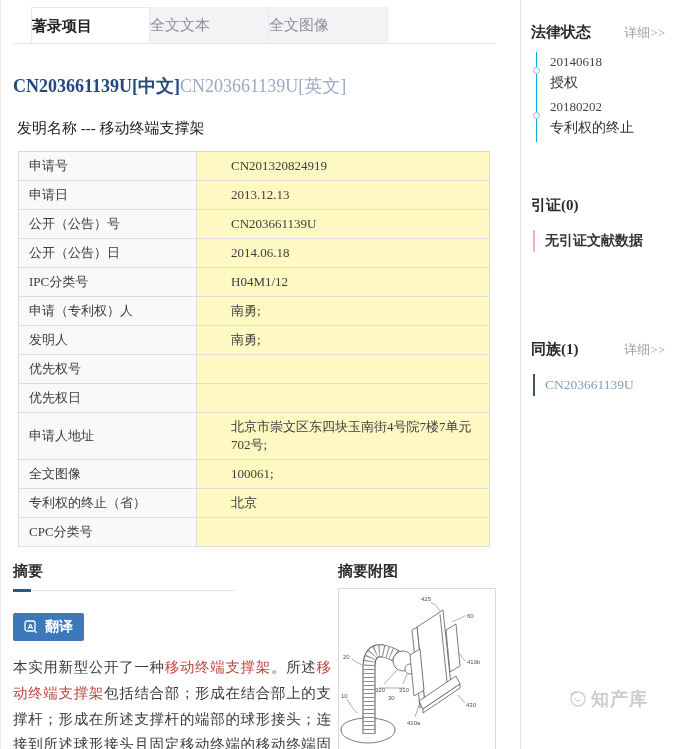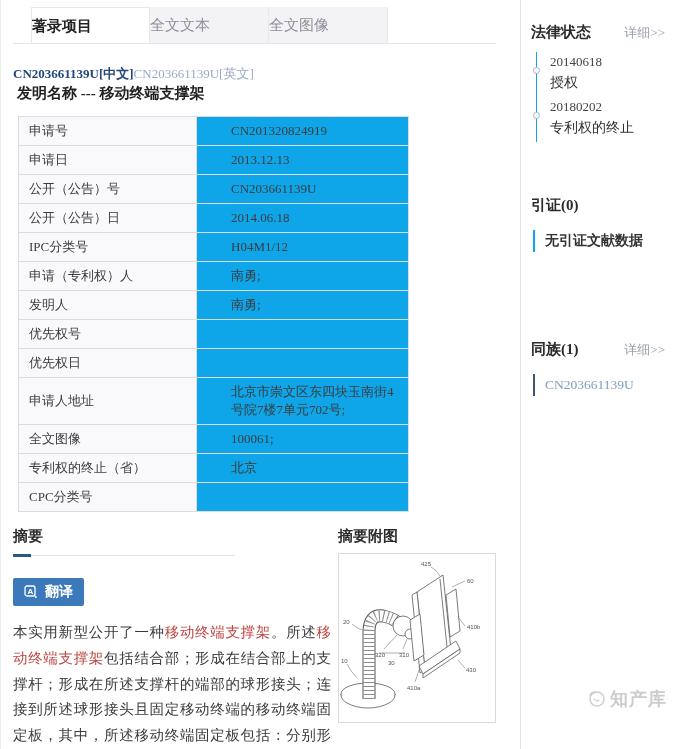--- a/index.html
+++ b/index.html
@@ -19,30 +19,30 @@
     width: 119px; height: 36px; line-height: 36px; text-align: left;
     font-size: 15px; color: #8e8e9a; background: #f3f3f6;
     border-right: 1px solid #e7e7ec; cursor: pointer;
   }
   .tab.active {
     background: #fff; color: #222; font-weight: bold;
     border: 1px solid #e7e7ec; border-bottom: 1px solid #fff;
     margin-bottom: -1px;
   }
 
-  .doc-links { margin-top: 21px; font-size: 13px; }
+  .doc-links { margin-top: 30px; font-size: 18px; }
   .doc-link-zh { color: #24477c; font-weight: bold; text-decoration: none; cursor: pointer; }
   .doc-link-en { color: #9aa9c6; text-decoration: none; cursor: pointer; }
 
-  .invention-title { margin-top: 1px; font-size: 15px; font-weight: bold; color: #222; padding-left: 4px; }
-
-  table.fields { border-collapse: collapse; width: 391px; margin: 13px 0 0 5px; font-size: 13px; }
+  .invention-title { margin-top: 21px; font-size: 15px; font-weight: normal; color: #222; padding-left: 4px; }
+
+  table.fields { border-collapse: collapse; width: 472px; margin: 13px 0 0 5px; font-size: 13px; }
   table.fields td { border: 1px solid #dcdce0; padding: 5px 10px; height: 27px; color: #3c3c3c; }
   table.fields td.lbl { width: 178px; background: #f9f9fb; }
-  table.fields td.val { background: #0ea5e9; padding-left: 34px; }
+  table.fields td.val { background: #fef9c3; padding-left: 34px; }
 
   .bottom-row { display: flex; margin-top: 15px; }
   .abstract-col { flex: 0 0 318px; }
   .figure-col { flex: 1; padding-left: 7px; }
 
   .sec-heading { font-size: 15px; font-weight: bold; color: #2b2b2b; }
   .rule { position: relative; height: 1px; background: #dfe5ea; width: 222px; margin-top: 9px; }
   .rule::before { content: ""; position: absolute; left: 0; top: -1px; width: 18px; height: 3px; background: #2c5a7e; }
 
   .translate-btn {
@@ -75,32 +75,32 @@
   .tl-dot {
     position: absolute; left: -17.5px; top: 15px;
     width: 7px; height: 7px; border-radius: 50%;
     background: #fff; border: 1px solid #a2b5c4;
   }
   .tl-date { font-size: 13px; color: #444; padding: 2px 0; }
   .tl-status { font-size: 14px; color: #333; padding: 2px 0 5px; }
 
   .sb-citation { margin-top: 54px; }
   .bar-item {
-    border-left: 2px solid #0ea5e9; padding: 2px 0 2px 10px;
+    border-left: 2px solid #f9a8d4; padding: 2px 0 2px 10px;
     margin: 15px 0 0 2px; font-size: 14px; color: #333; font-weight: bold;
   }
   .sb-family { margin-top: 88px; }
   .family-item {
     border-left: 2px solid #3e566c; padding: 3px 0 3px 10px;
     margin: 15px 0 0 2px; font-size: 13.5px; color: #7f9dbb;
     font-weight: normal; cursor: pointer;
   }
 
   .watermark {
-    position: absolute; right: 12px; bottom: 38px;
+    position: absolute; right: 31px; bottom: 38px;
     display: flex; align-items: center; gap: 4px;
     color: #cccccc; font-size: 18px; font-weight: bold; letter-spacing: 1px;
   }
 </style>
 </head>
 <body>
 
 <div class="page">
 
   <div class="main">

